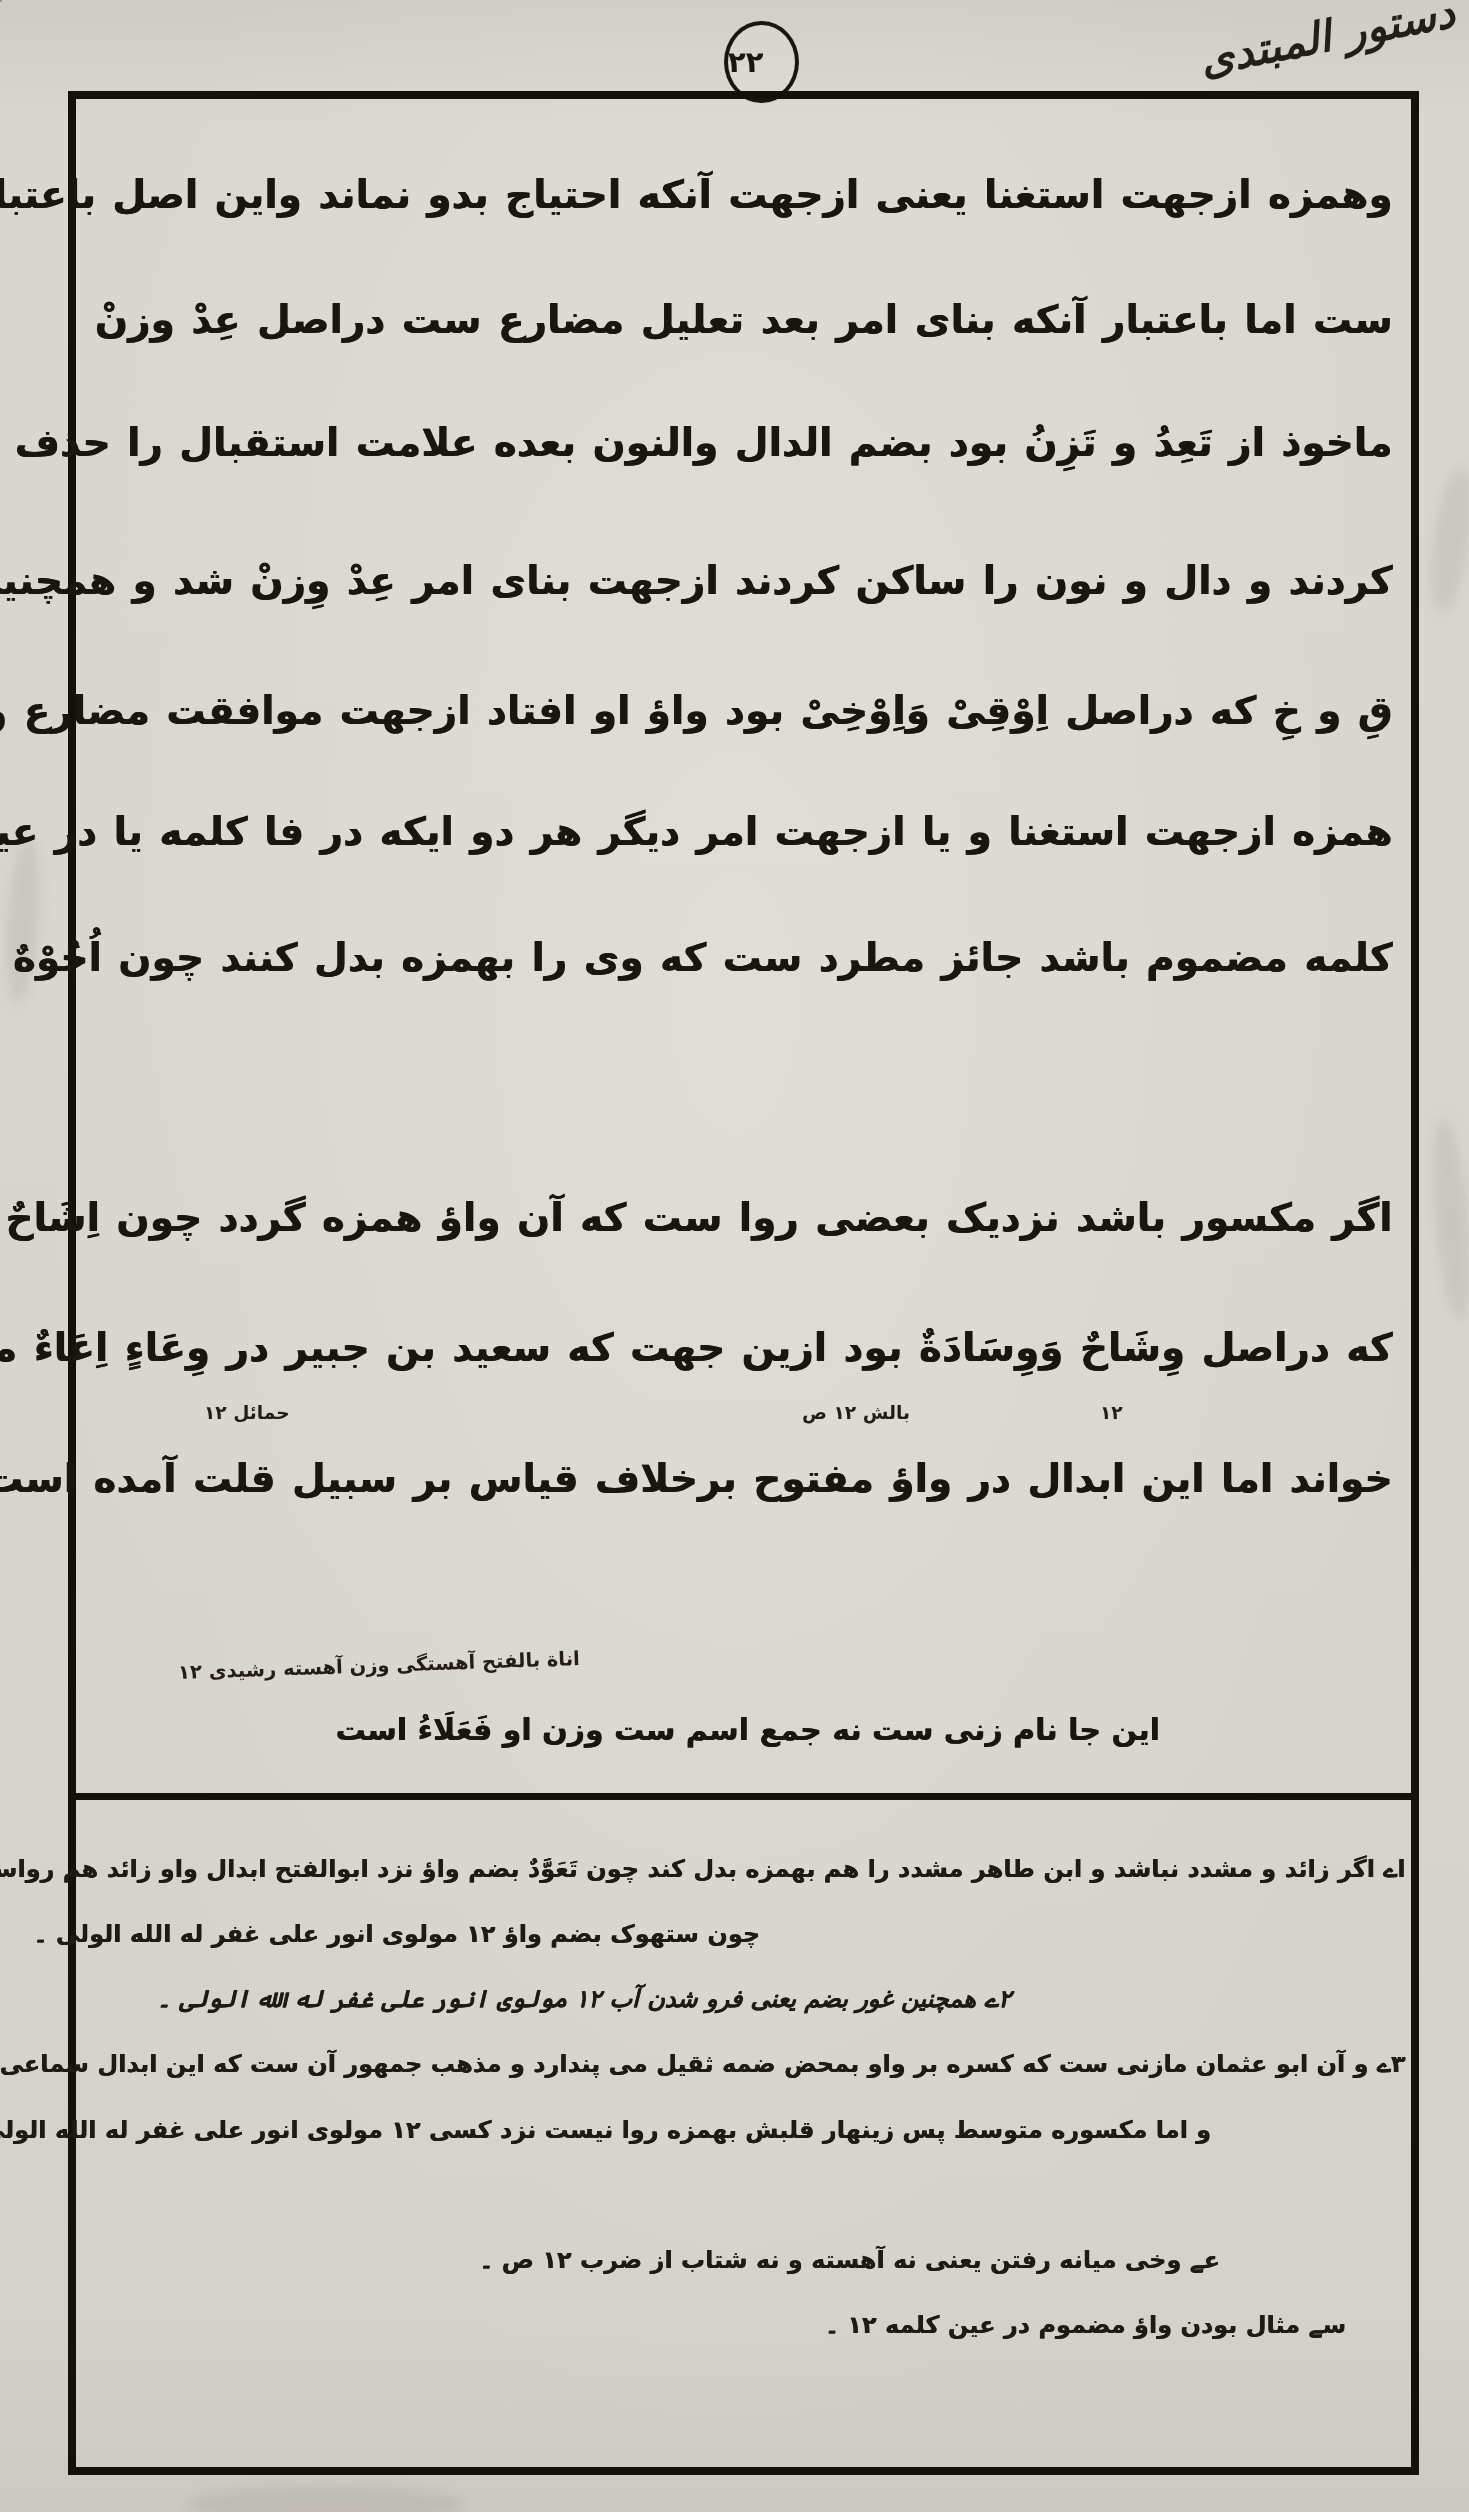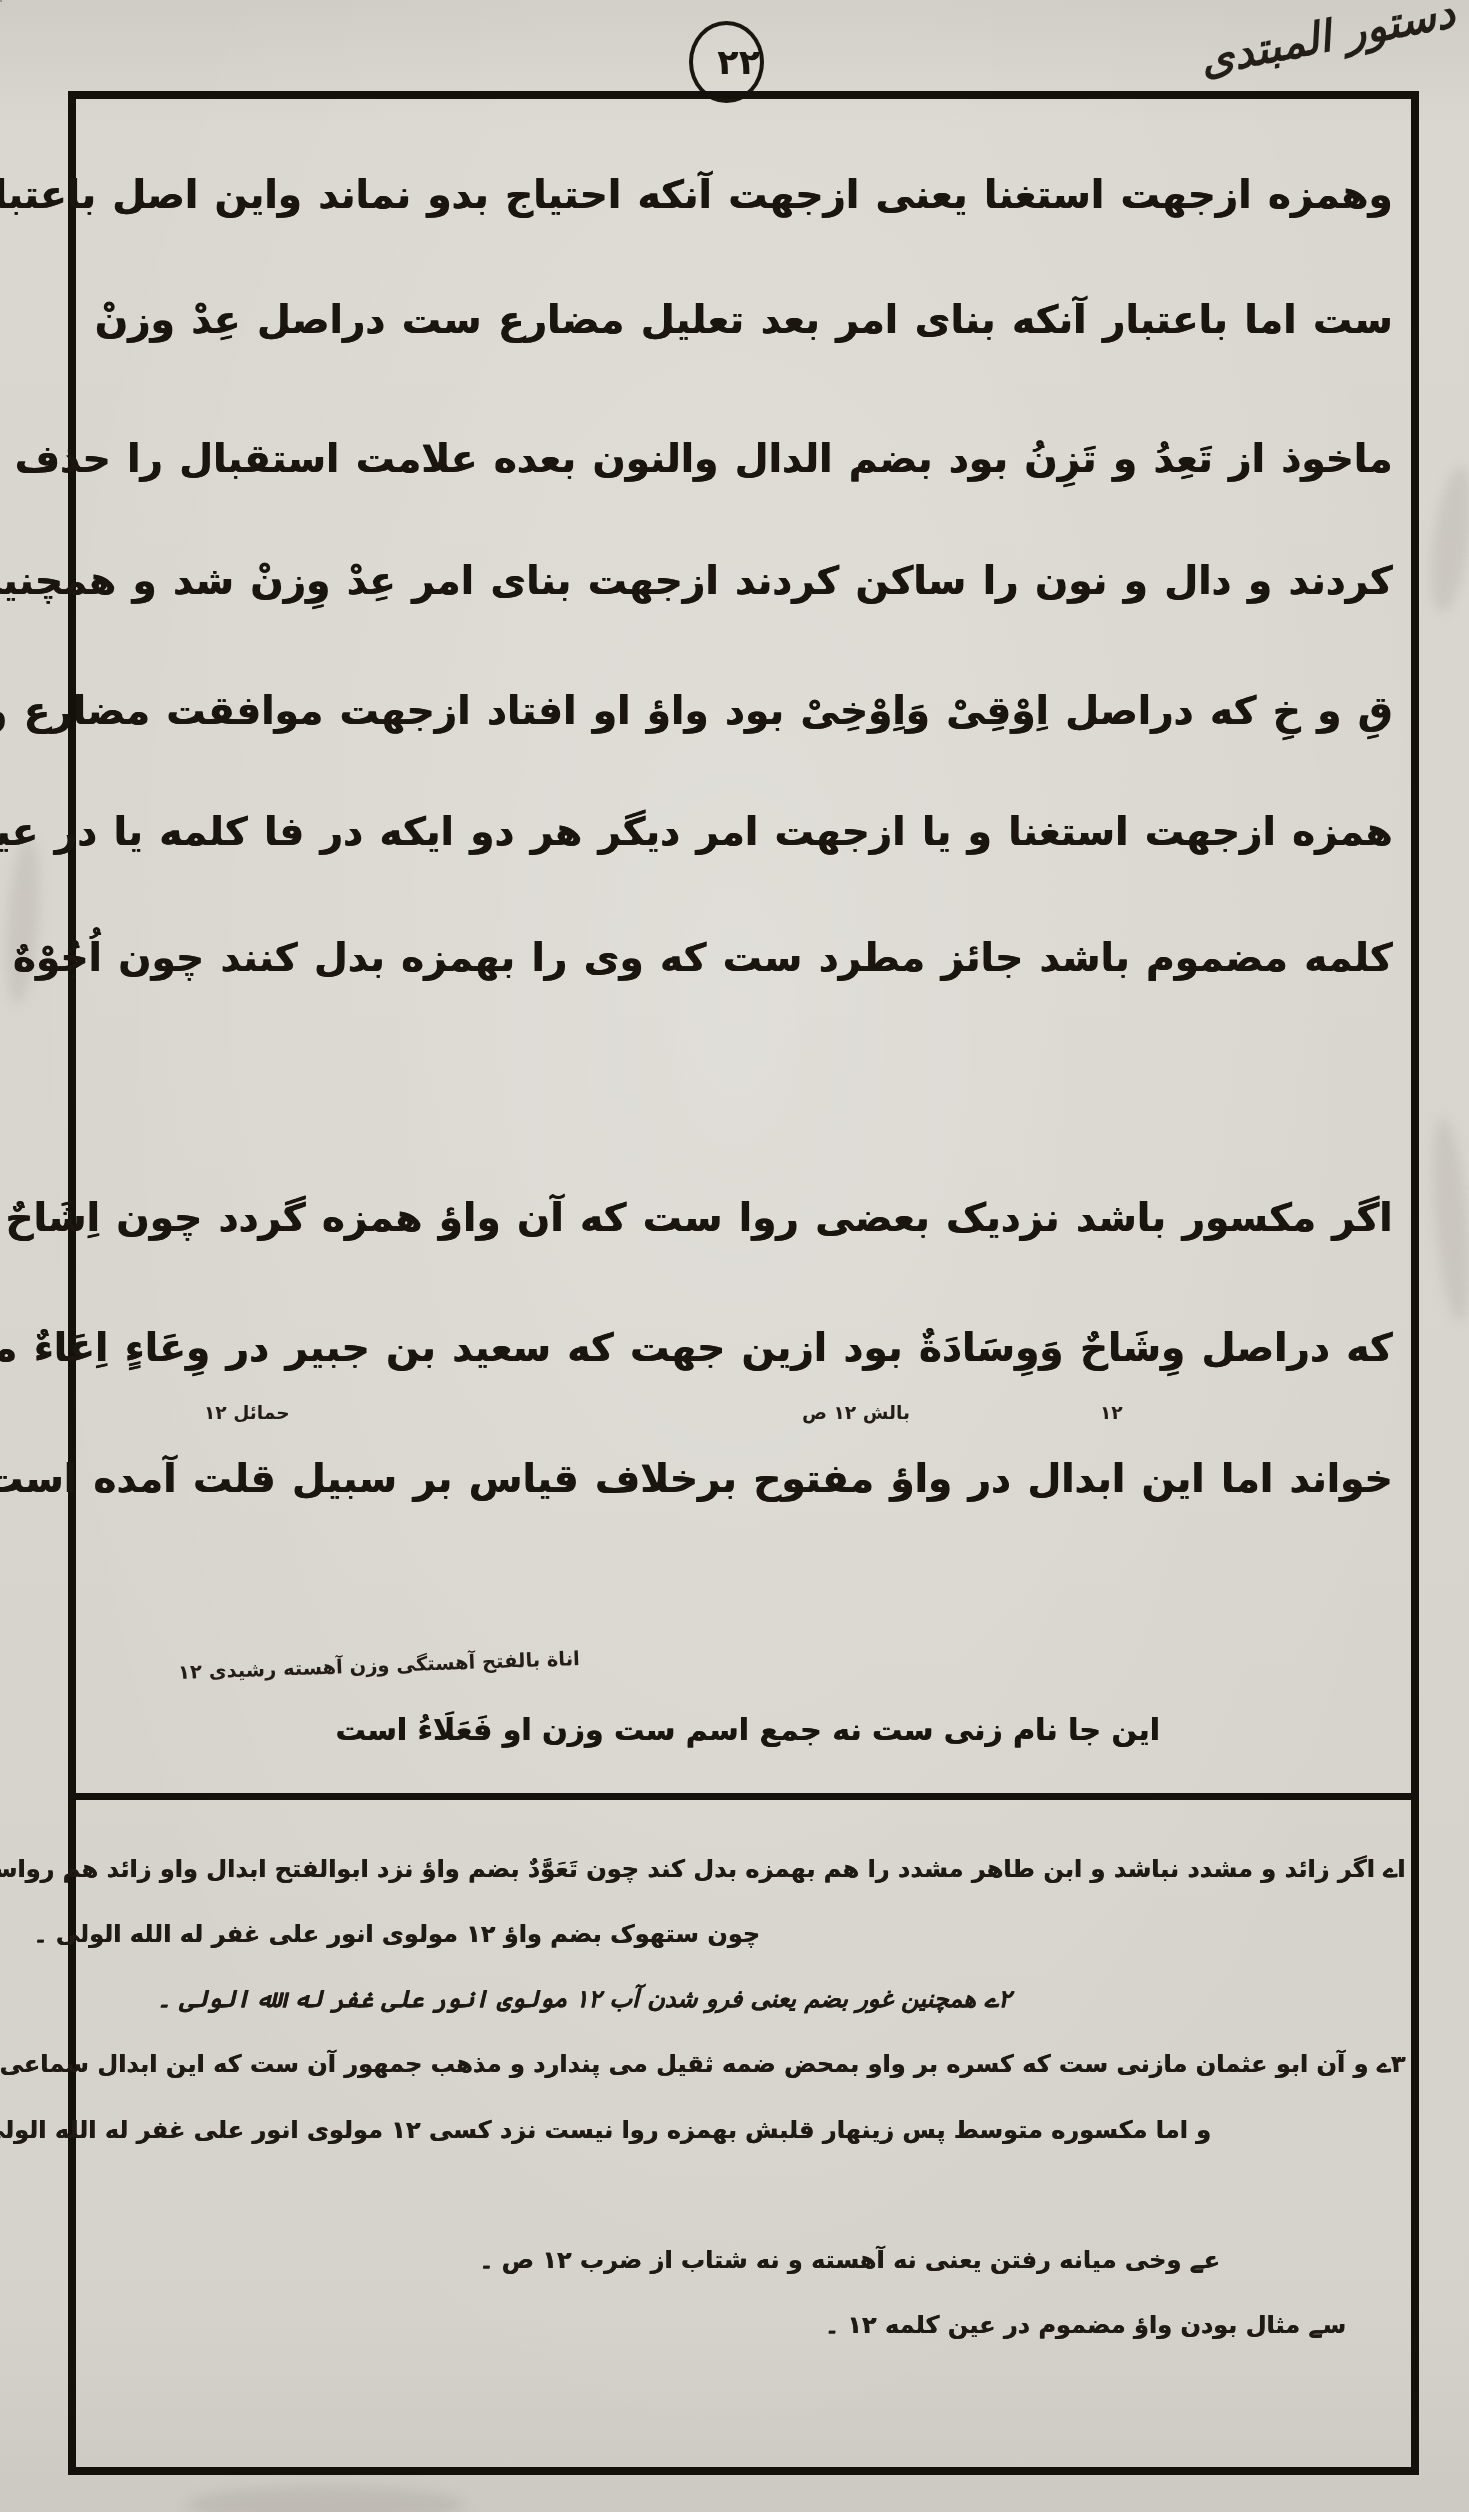--- a/index.html
+++ b/index.html
@@ -15,44 +15,44 @@
     color:#1b1510;
   }
   
   .book-title{
     position:absolute;top:11px;right:13px;
     font-size:43px;font-weight:bold;font-style:italic;
     transform:rotate(-11deg);
     direction:rtl;white-space:nowrap;color:#241e18;
   }
   .page-number-badge{
-    position:absolute;top:20.5px;left:689px;
+    position:absolute;top:20.5px;left:724px;
     width:67px;height:74px;
     border:4.7px solid #1b1510;border-radius:50%;
-    display:flex;align-items:center;justify-content:flex-start;
-    font-size:35px;font-weight:bold;background:rgba(255,255,255,0.08);
+    display:flex;align-items:center;justify-content:flex-end;
+    font-size:29px;font-weight:bold;background:rgba(255,255,255,0.08);
   }
   
   .frame{
     position:absolute;left:68px;top:91px;
     width:1351px;height:2384px;
     border:8.4px solid #14100c;
     box-sizing:border-box;
   }
   .frame-content{position:absolute;inset:0;}
   
   .line{
     position:absolute;left:18.6px;right:18.6px;height:130px;
     line-height:130px;font-size:39px;font-weight:bold;
     direction:rtl;white-space:nowrap;
     text-align:justify;text-align-last:justify;
     word-spacing:2.8px;color:#1b1510;
     text-shadow:0.6px 0 0 currentColor;
   }
-  .l1{top:31px}.l2{top:156px}.l3{top:295px}.l4{top:417px}
+  .l1{top:31px}.l2{top:156px}.l3{top:279px}.l4{top:417px}
   .l5{top:547px}.l6{top:668px}.l7{top:794px}.l8{top:924px}
   .l9{top:1054px}.l10{top:1184px}.l11{top:1315px}.l12{top:1445px}
   .closing-line{
     position:absolute;top:1566px;left:231px;right:223px;height:130px;
     line-height:130px;font-size:30px;font-weight:bold;direction:rtl;
     text-align:center;white-space:nowrap;text-shadow:0.6px 0 0 currentColor;
   }
   
   .gloss{
     position:absolute;height:41px;line-height:41px;

